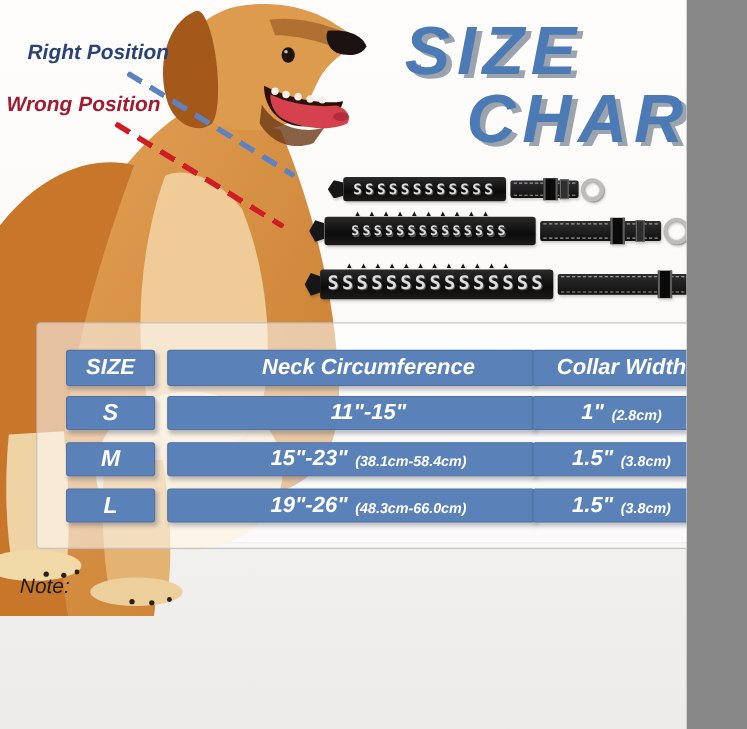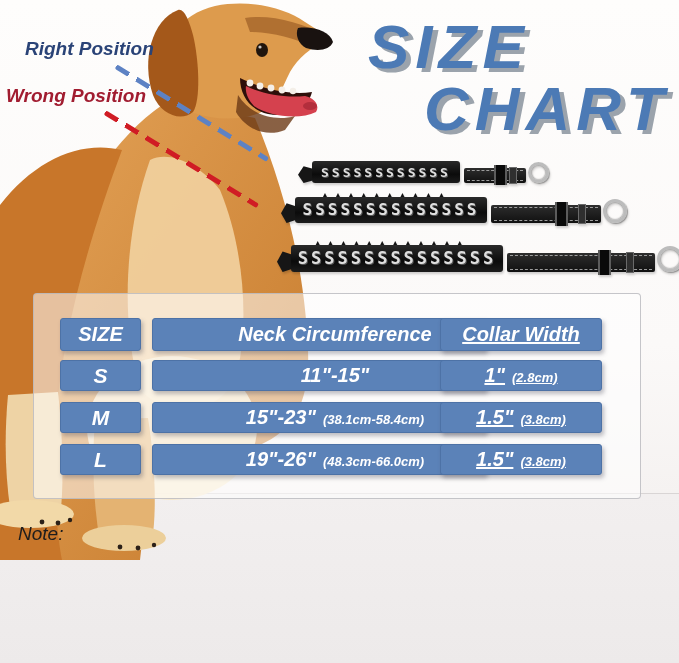--- a/index.html
+++ b/index.html
@@ -1,16 +1,16 @@
 <!DOCTYPE html>
 <html><head>
 <meta charset="utf-8">
 <style>
   html,body{margin:0;padding:0;background:#888;}
-  .canvas{position:relative;width:679px;height:663px;overflow:hidden;background:#ffffff;
+  .canvas{position:relative;width:624px;height:663px;overflow:hidden;background:#ffffff;
           font-family:"Liberation Sans",sans-serif;}
   
   .photo-bg{position:absolute;left:0;top:0;width:679px;height:493px;
             background:linear-gradient(180deg,#fefdfc 0%,#fbf9f8 70%,#f5f2f1 100%);}
   .floor-bg{position:absolute;left:0;top:493px;width:679px;height:170px;
             background:linear-gradient(180deg,#f2efef 0%,#edeaea 100%);
             border-top:1px solid #d9d5d5;}
   
   .dog{position:absolute;left:0;top:0;z-index:2;}
   
@@ -23,21 +23,21 @@
   .dash-red{left:105px;top:110px;width:179px;transform:rotate(31.5deg);
             background:repeating-linear-gradient(90deg,#d01c24 0 15px,transparent 15px 24px);}
   
   .title-line{position:absolute;z-index:3;font-style:italic;font-weight:900;font-size:62px;
               letter-spacing:6px;color:#4c7ab5;line-height:1;
               text-shadow:5px 4px 0 #9ba3ac;white-space:nowrap;}
   .title-1{left:368px;top:16px;}
   .title-2{left:424px;top:78px;}
   
   #collars{position:absolute;left:0;top:0;z-index:3;}
-  .collar{position:absolute;display:flex;align-items:flex-end;filter:drop-shadow(1px 2px 1px rgba(0,0,0,.18));}
+  .collar{position:absolute;display:flex;align-items:center;filter:drop-shadow(1px 2px 1px rgba(0,0,0,.18));}
   .c-tab{width:14px;height:76%;background:#161616;flex:0 0 auto;
          clip-path:polygon(0 50%,40% 0,100% 14%,100% 86%,40% 100%);}
   .c-chain{position:relative;height:100%;background:linear-gradient(#2a2a2a,#0b0b0b 60%,#1c1c1c);
            border-radius:3px;display:flex;align-items:center;justify-content:center;flex:0 0 auto;}
   .c-links{color:#dedede;font-weight:700;font-family:"DejaVu Sans Mono",monospace;
            letter-spacing:3px;line-height:1;white-space:nowrap;overflow:hidden;
            text-shadow:1px 1px 0 #555;}
   .c-spikes{position:absolute;top:-6px;left:10%;right:15%;height:7px;line-height:7px;
             font-size:7px;letter-spacing:6px;color:#141414;text-align:center;
             white-space:nowrap;overflow:hidden;}
@@ -58,21 +58,21 @@
   .r-head{top:24px;height:33px;}
   .r-s{top:66px;height:31px;}
   .r-m{top:108px;height:31px;}
   .r-l{top:150px;height:31px;}
   .cell{position:absolute;top:0;bottom:0;background:#5b82b8;border:1px solid #4d72a6;
         border-radius:3px;box-shadow:2px 3px 4px rgba(70,70,85,.35);
         color:#ffffff;display:flex;align-items:center;justify-content:center;
         font-style:italic;font-weight:700;white-space:nowrap;}
   .col-size{left:26px;width:79px;}
   .col-neck{left:118px;width:300px;padding-left:32px;}
-  .col-width{left:406px;width:160px;text-decoration:underline;}
+  .col-width{left:450px;width:160px;}
   .r-head .cell{font-size:20px;}
   .cell .big{font-size:20px;}
   .r-s .col-size,.r-m .col-size,.r-l .col-size{font-size:21px;}
   .cell .small{font-size:13px;margin-left:7px;padding-top:3px;}
   
   .notes{position:absolute;left:18px;top:521px;width:655px;z-index:5;color:#1d1d1d;
          font-style:italic;font-size:16.5px;line-height:26px;}
   .note-head{font-size:19px;margin-bottom:3px;}
   .notes p{margin:0 0 1px 0;}
   .hl{color:#cb2127;}
@@ -153,21 +153,21 @@
         </div>
         <div class="c-strap" style="width: 62px;">
           <div class="c-buckle"></div>
           <div class="c-keeper"></div>
         </div>
         <div class="c-ring" style="width: 15px; height: 15px;"></div>
       </div>
       <div class="collar" style="left: 281px; top: 197px; height: 26px;">
         <div class="c-tab"></div>
         <div class="c-chain" style="width: 192px;">
-          <span class="c-links" style="font-size: 16px;">SSSSSSSSSSSSSS</span>
+          <span class="c-links" style="font-size: 12px;">SSSSSSSSSSSSSS</span>
           <span class="c-spikes">▲▲▲▲▲▲▲▲▲▲</span>
         </div>
         <div class="c-strap" style="width: 110px;">
           <div class="c-buckle"></div>
           <div class="c-keeper"></div>
         </div>
         <div class="c-ring" style="width: 18px; height: 18px;"></div>
       </div>
       <div class="collar" style="left: 277px; top: 245px; height: 27px;">
         <div class="c-tab"></div>

